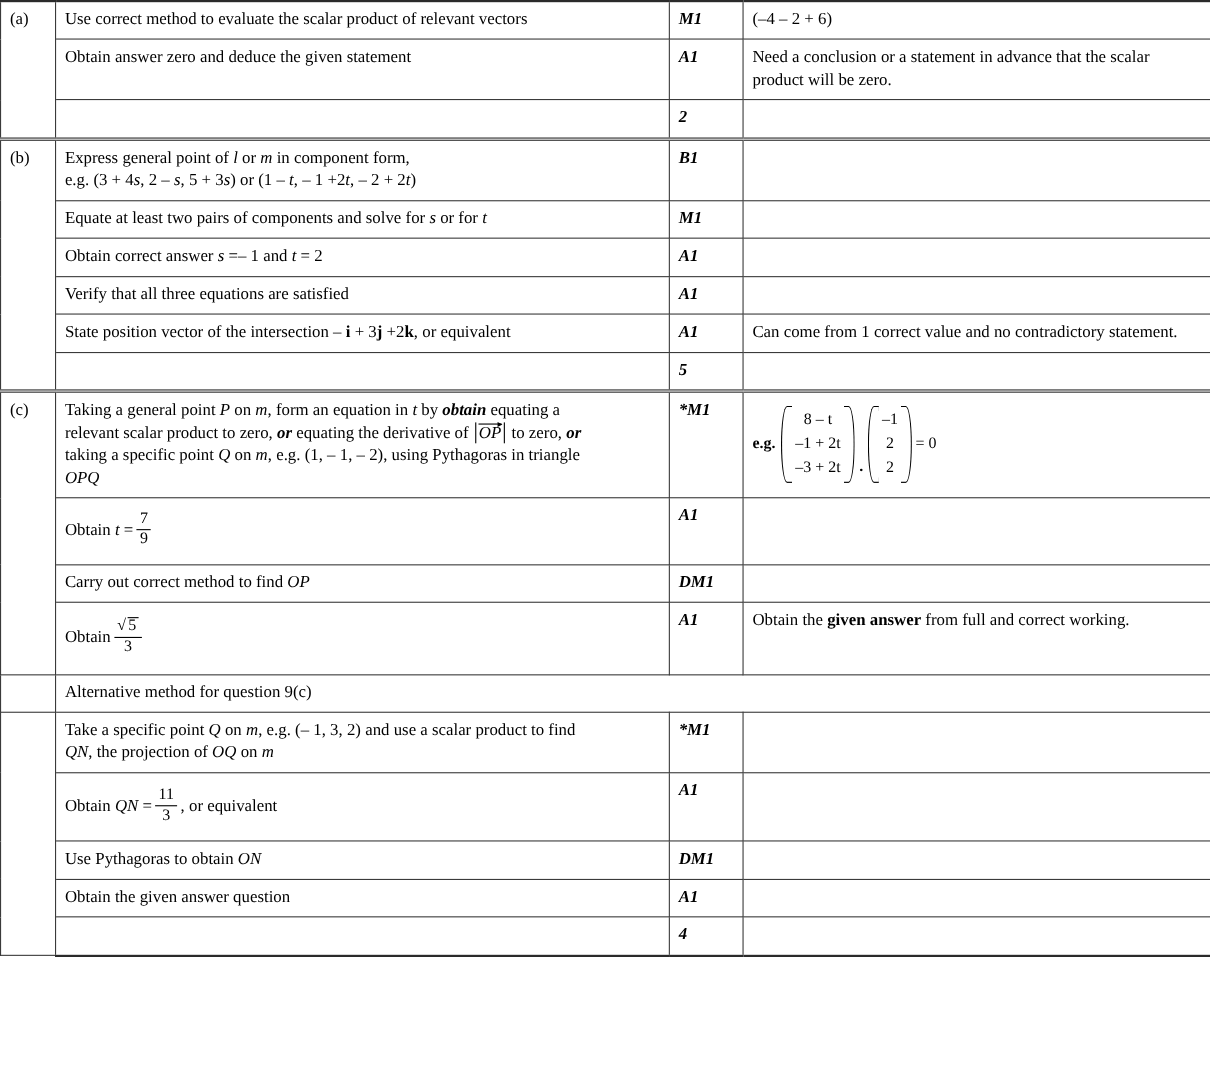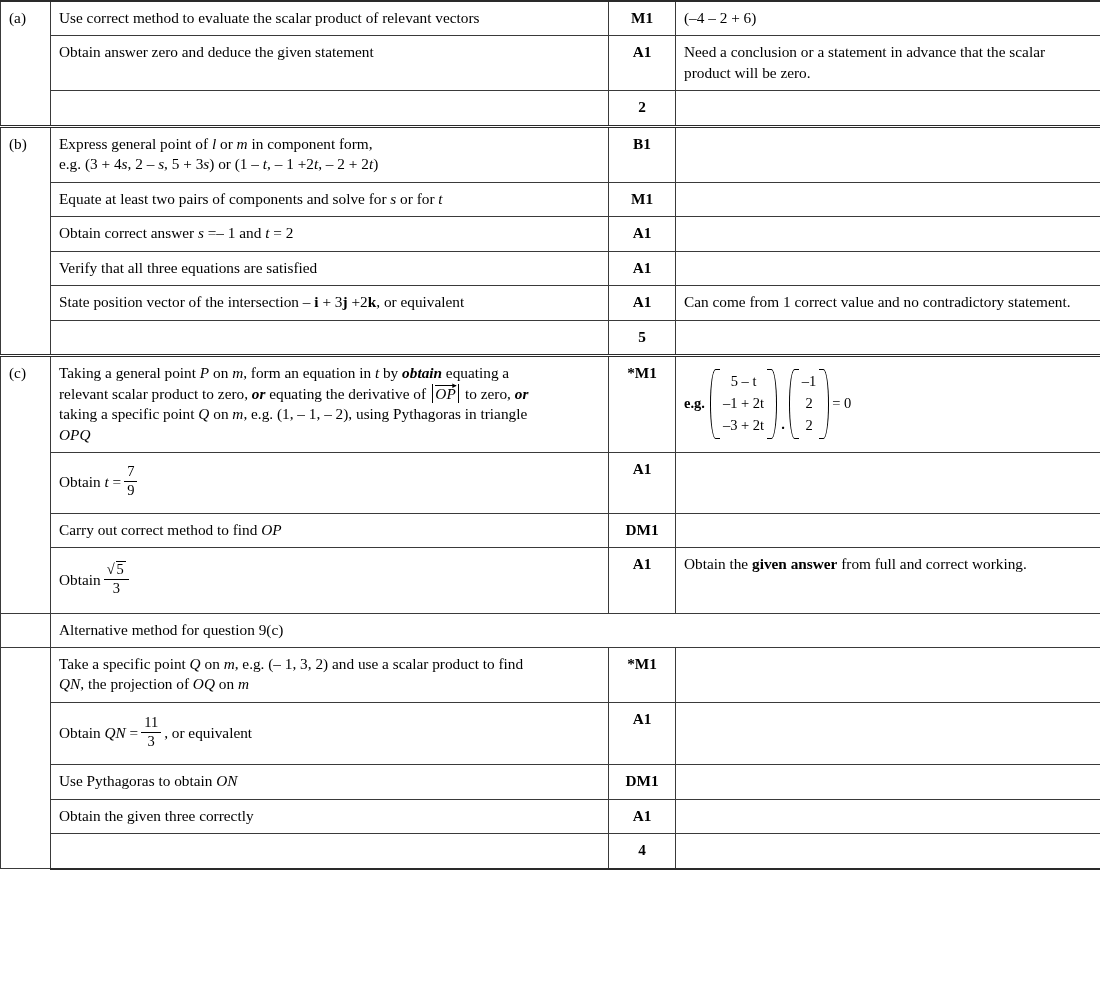--- a/index.html
+++ b/index.html
@@ -40,24 +40,25 @@
   }
   td.part {
     border-left: none;
     padding-left: 3px;
     padding-right: 2px;
     text-align: left;
     vertical-align: top;
   }
   td.sol { text-align: left; }
   td.mark {
-    text-align: center;
+    text-align: left;
     font-weight: bold;
     padding-right: 9px;
     white-space: nowrap;
+    font-style: italic;
   }
   td.com {
     border-right: none;
     text-align: left;
   }
   td.blankcell { padding: 0; }
 
   
   tr.sec-start > td { border-top: 3px double #2a2a2a; }
   tr.first-row > td { border-top: 2px solid #2a2a2a; }
@@ -238,21 +239,21 @@
         <div>taking a specific point <span class="it">Q</span> on <span class="it">m</span>, e.g. (1, – 1, – 2), using Pythagoras in triangle</div>
         <div class="it">OPQ</div>
       </td>
       <td class="mark">*M1</td>
       <td class="com">
         <div class="eqline">
           <span class="eg-label">e.g.</span>
           <span class="colvec">
             <span class="paren left"></span>
             <span class="vecvals">
-              <span>5 – t</span><br>
+              <span>8 – t</span><br>
               <span>–1 + 2t</span><br>
               <span>–3 + 2t</span>
             </span>
             <span class="paren right"></span>
           </span>
           <span class="dotop">.</span>
           <span class="colvec">
             <span class="paren left"></span>
             <span class="vecvals">
               <span>–1</span><br>
@@ -330,21 +331,21 @@
       <td class="com blankcell">&nbsp;</td>
     </tr>
 
     <tr>
       <td class="sol">Use Pythagoras to obtain <span class="it">ON</span></td>
       <td class="mark">DM1</td>
       <td class="com blankcell">&nbsp;</td>
     </tr>
 
     <tr>
-      <td class="sol">Obtain the given three correctly</td>
+      <td class="sol">Obtain the given answer question</td>
       <td class="mark">A1</td>
       <td class="com blankcell">&nbsp;</td>
     </tr>
 
     <tr class="last-row">
       <td class="sol blankcell">&nbsp;</td>
       <td class="mark">4</td>
       <td class="com blankcell">&nbsp;</td>
     </tr>
 

